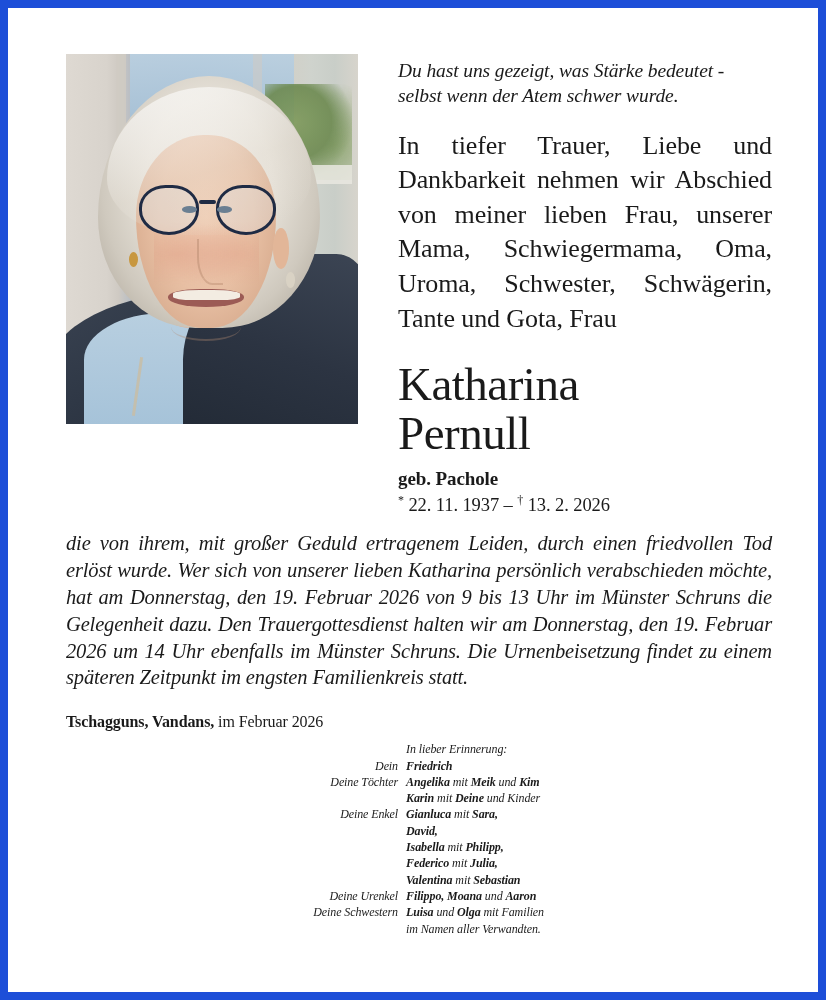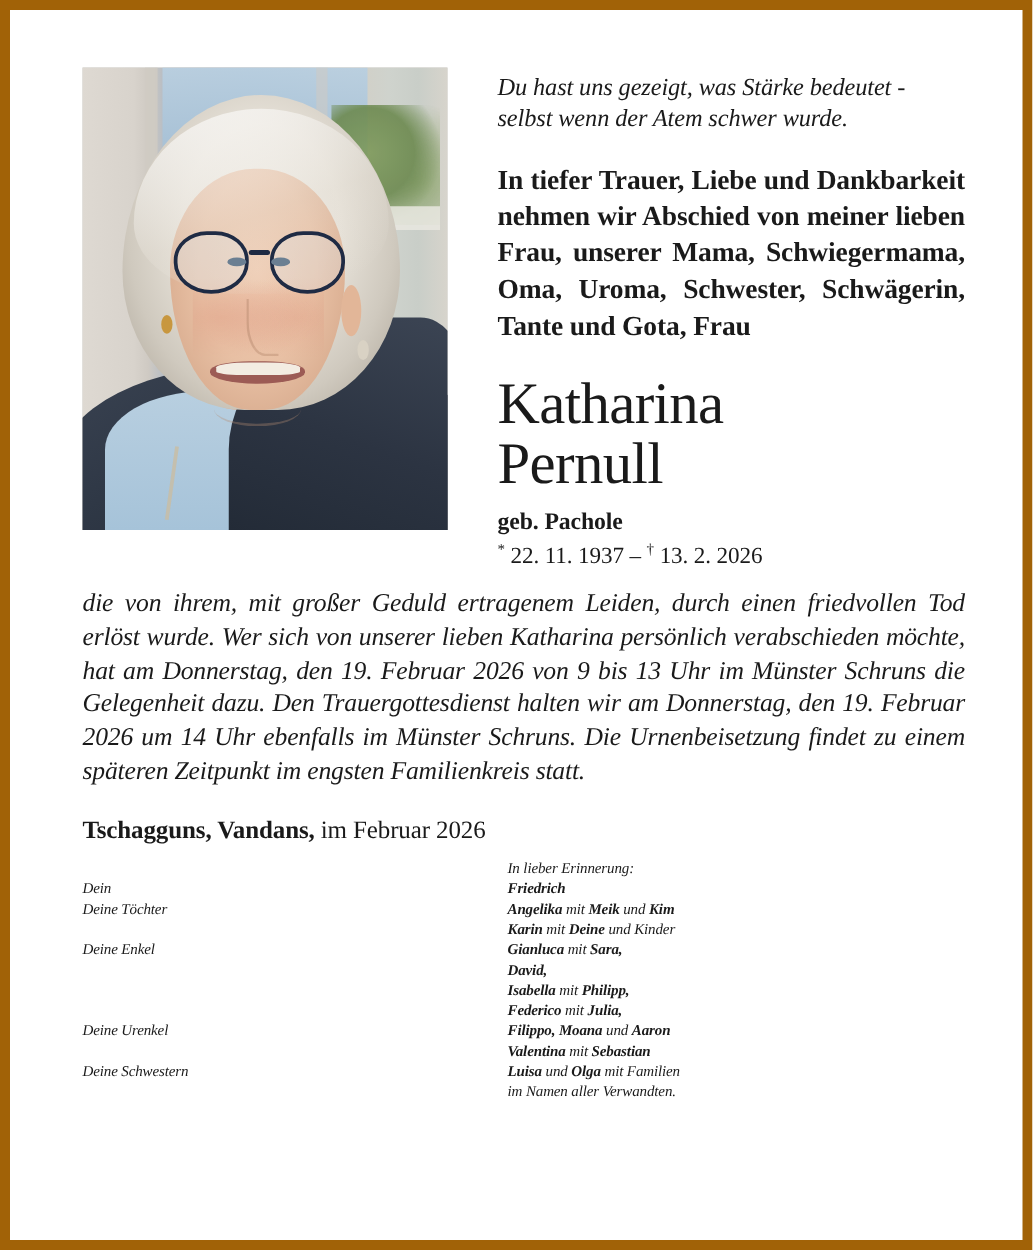--- a/index.html
+++ b/index.html
@@ -5,21 +5,21 @@
   html, body {
     margin: 0;
     padding: 0;
     background: #ffffff;
   }
   .page {
     position: relative;
     width: 826px;
     height: 1000px;
     background: #ffffff;
-    border: 8px solid #a16207;
+    border: 8px solid #1d4ed8;
     box-sizing: border-box;
     font-family: "Liberation Serif", "DejaVu Serif", serif;
     color: #1a1a1a;
     overflow: hidden;
   }
   .inner {
     position: absolute;
     left: 58px;
     top: 46px;
     width: 706px;
@@ -194,27 +194,26 @@
     min-width: 0;
   }
   .epigraph {
     font-style: italic;
     font-size: 19.5px;
     line-height: 1.30;
     margin: 0 0 20px 0;
     letter-spacing: -0.1px;
   }
   .intro {
-    font-size: 22px;
+    font-size: 26px;
     line-height: 1.33;
     margin: 0;
     text-align: justify;
     text-align-last: left;
     letter-spacing: -0.1px;
-    font-weight: bold;
   }
   .name {
     font-size: 47px;
     line-height: 1.03;
     margin: 24px 0 0 0;
     letter-spacing: -0.5px;
     font-weight: 400;
   }
   .maiden {
     font-size: 19px;
@@ -235,41 +234,42 @@
     font-size: 20.5px;
     line-height: 1.31;
     text-align: justify;
     text-align-last: left;
     margin: 14px 0 0 0;
     letter-spacing: -0.15px;
     width: 706px;
     font-style: italic;
   }
   .placeline {
-    font-size: 20px;
+    font-size: 16px;
     margin: 22px 0 0 0;
     letter-spacing: -0.1px;
   }
   .placeline b { font-weight: bold; }
 
   
   .family {
     margin: 10px 0 0 0;
     font-size: 12px;
     line-height: 1.36;
     letter-spacing: -0.1px;
     font-style: italic;
   }
   .fam-row {
     display: flex;
     align-items: baseline;
   }
   .fam-label {
     width: 340px;
     flex: 0 0 340px;
+    text-align: right;
     padding-right: 8px;
     box-sizing: border-box;
   }
   .fam-names {
     flex: 1 1 auto;
     text-align: left;
   }
   .fam-names b { font-weight: bold; }
 </style>
 </head>
@@ -371,28 +371,28 @@
           </div>
           <div class="fam-row">
             <div class="fam-label"></div>
             <div class="fam-names"><b>Isabella</b> mit <b>Philipp,</b></div>
           </div>
           <div class="fam-row">
             <div class="fam-label"></div>
             <div class="fam-names"><b>Federico</b> mit <b>Julia,</b></div>
           </div>
           <div class="fam-row">
+            <div class="fam-label"></div>
+            <div class="fam-names"><b>Valentina</b> mit <b>Sebastian</b></div>
+          </div>
+          <div class="fam-row">
             <div class="fam-label">Deine Urenkel</div>
             <div class="fam-names"><b>Filippo, Moana</b> und <b>Aaron</b></div>
           </div>
           <div class="fam-row">
-            <div class="fam-label"></div>
-            <div class="fam-names"><b>Valentina</b> mit <b>Sebastian</b></div>
-          </div>
-          <div class="fam-row">
             <div class="fam-label">Deine Schwestern</div>
             <div class="fam-names"><b>Luisa</b> und <b>Olga</b> mit Familien</div>
           </div>
           <div class="fam-row">
             <div class="fam-label"></div>
             <div class="fam-names">im Namen aller Verwandten.</div>
           </div>
         </div>
     </div>
 

